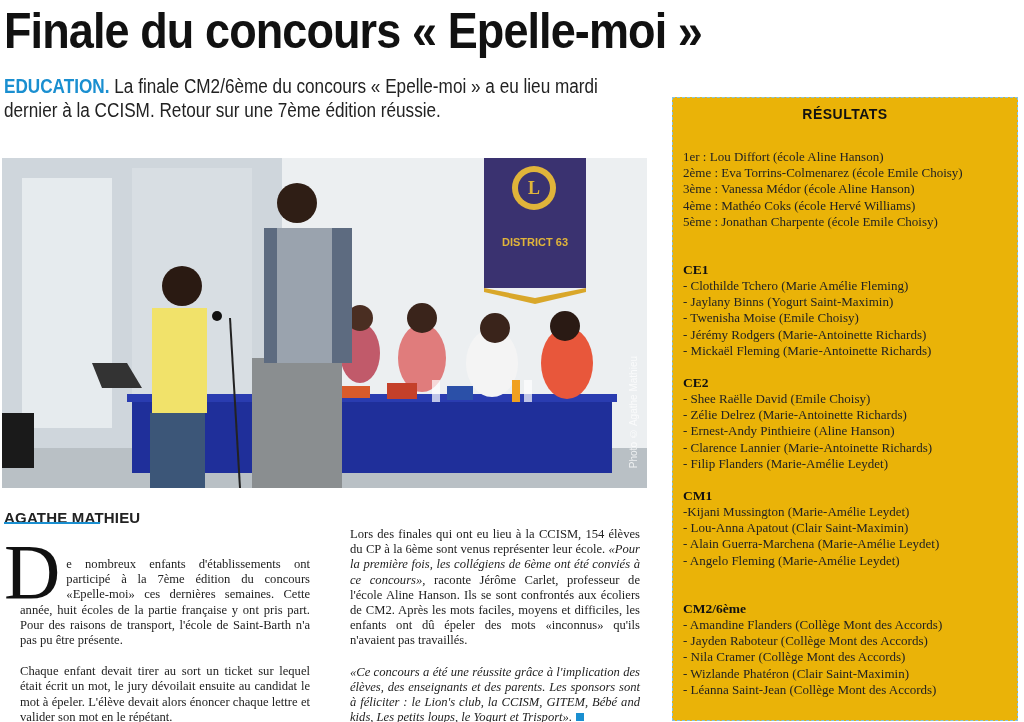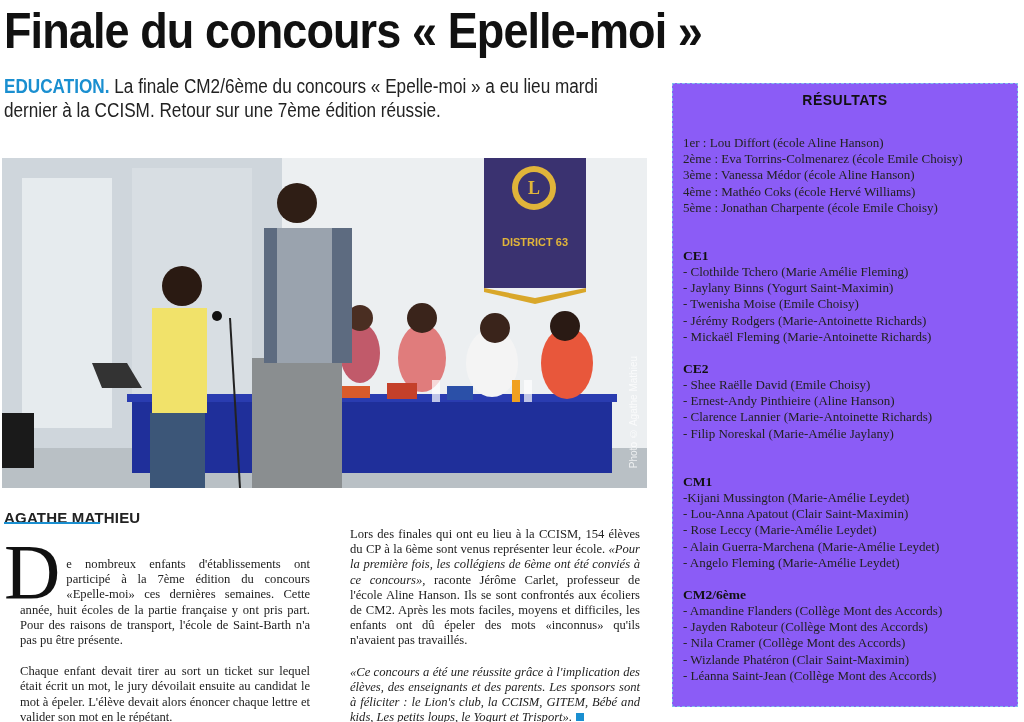--- a/index.html
+++ b/index.html
@@ -12,21 +12,21 @@
   .credit { position: absolute; right: 8px; bottom: 20px; writing-mode: vertical-rl; transform: rotate(180deg); font-family: "Liberation Sans", sans-serif; font-size: 10px; color: rgba(255,255,255,0.75); }
   .byline { position: absolute; left: 4px; top: 509px; font-family: "Liberation Sans", sans-serif; font-weight: bold; font-size: 15px; color: #222; letter-spacing: 0.2px; }
   .byline-rule { position: absolute; left: 4px; top: 522px; width: 96px; height: 2px; background: #1a8fd0; }
   .col { position: absolute; font-size: 12.6px; line-height: 15.2px; text-align: justify; color: #222; }
   .col1 { left: 4px; top: 541px; width: 322px; }
   .col2 { left: 334px; top: 511px; width: 322px; }
   .dropcap { float: left; font-family: "Liberation Serif", serif; font-size: 78px; line-height: 62px; margin: 0 6px -4px 0; color: #111; }
   .col p { margin: 16px; }
   .col em { font-style: italic; }
   .end-square { display: inline-block; width: 8px; height: 8px; background: #1a8fd0; margin-left: 4px; vertical-align: 0px; }
-  .results { position: absolute; left: 672px; top: 83px; width: 346px; height: 624px; background: #8b5cf6; border: 1px dashed #7fc2ea; }
+  .results { position: absolute; left: 672px; top: 97px; width: 346px; height: 624px; background: #eab308; border: 1px dashed #7fc2ea; }
   .results-title { position: absolute; top: 8px; left: 0; width: 100%; text-align: center; font-family: "Liberation Sans", sans-serif; font-weight: bold; font-size: 14px; letter-spacing: 0.5px; color: #111; }
   .cat { position: absolute; left: 10px; width: 334px; }
   .cat-name { font-weight: bold; font-size: 13.5px; line-height: 16px; color: #111; }
   .cat-item { font-size: 13px; line-height: 16.2px; color: #222; white-space: nowrap; }
 </style>
 </head>
 <body>
 
 <div class="headline">Finale du concours « Epelle-moi »</div>
 
@@ -118,30 +118,30 @@
     <div class="cat-item">- Clothilde Tchero (Marie Amélie Fleming)</div>
     <div class="cat-item">- Jaylany Binns (Yogurt Saint-Maximin)</div>
     <div class="cat-item">- Twenisha Moise (Emile Choisy)</div>
     <div class="cat-item">- Jérémy Rodgers (Marie-Antoinette Richards)</div>
     <div class="cat-item">- Mickaël Fleming (Marie-Antoinette Richards)</div>
   </div>
 
   <div class="cat" style="top:277px">
     <div class="cat-name">CE2</div>
     <div class="cat-item">- Shee Raëlle David (Emile Choisy)</div>
+    <div class="cat-item">- Zélie Delrez (Marie-Antoinette Richards)</div>
     <div class="cat-item">- Ernest-Andy Pinthieire (Aline Hanson)</div>
     <div class="cat-item">- Clarence Lannier (Marie-Antoinette Richards)</div>
-    <div class="cat-item">- Filip Noreskal (Marie-Amélie Jaylany)</div>
+    <div class="cat-item">- Filip Flanders (Marie-Amélie Leydet)</div>
   </div>
 
   <div class="cat" style="top:390px">
     <div class="cat-name">CM1</div>
     <div class="cat-item">-Kijani Mussington (Marie-Amélie Leydet)</div>
     <div class="cat-item">- Lou-Anna Apatout (Clair Saint-Maximin)</div>
-    <div class="cat-item">- Rose Leccy (Marie-Amélie Leydet)</div>
     <div class="cat-item">- Alain Guerra-Marchena (Marie-Amélie Leydet)</div>
     <div class="cat-item">- Angelo Fleming (Marie-Amélie Leydet)</div>
   </div>
 
   <div class="cat" style="top:503px">
     <div class="cat-name">CM2/6ème</div>
     <div class="cat-item">- Amandine Flanders (Collège Mont des Accords)</div>
     <div class="cat-item">- Jayden Raboteur (Collège Mont des Accords)</div>
     <div class="cat-item">- Nila Cramer (Collège Mont des Accords)</div>
     <div class="cat-item">- Wizlande Phatéron (Clair Saint-Maximin)</div>

